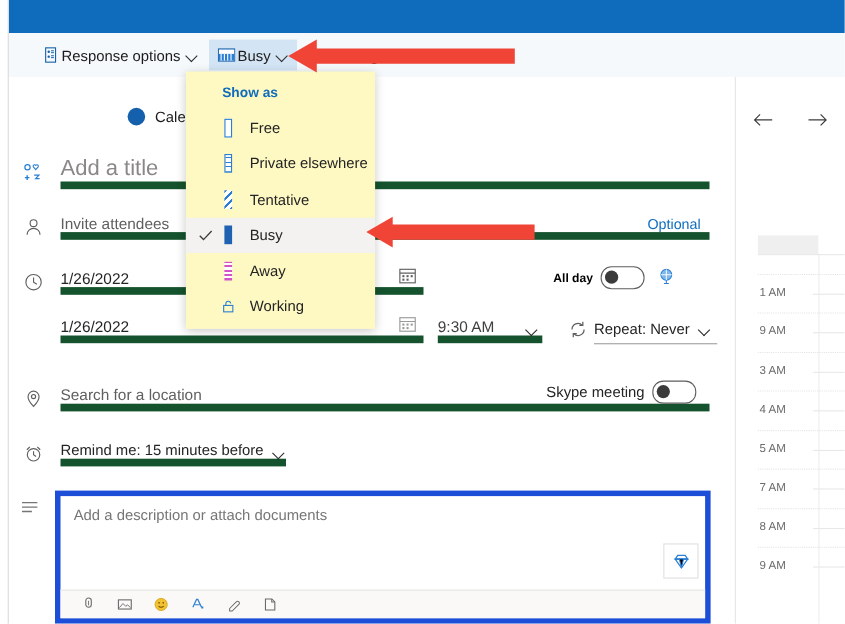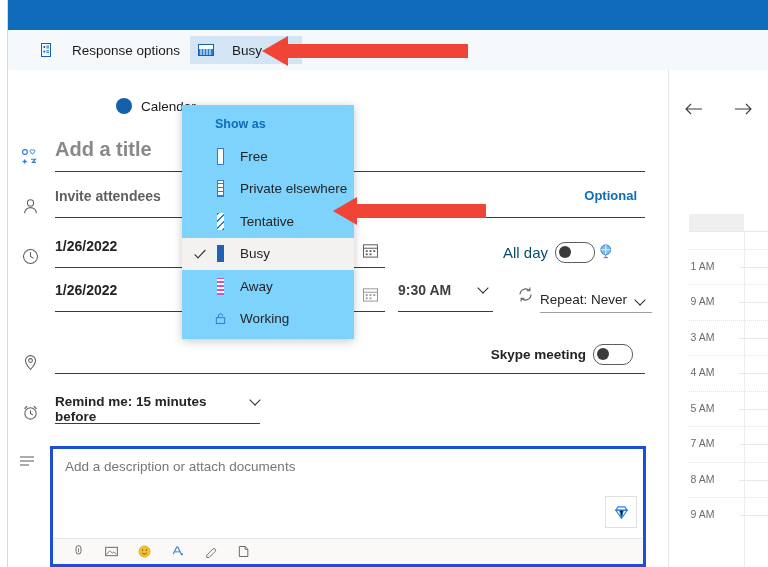--- a/index.html
+++ b/index.html
@@ -55,21 +55,21 @@
     display: flex;
     align-items: center;
     height: 28px;
     padding: 0 8px;
     top: 6px;
     font-size: 13.5px;
     color: #1b1b1b;
     cursor: pointer;
     white-space: nowrap;
   }
-  .cmd-item .lbl { margin: 0 18px; }
+  .cmd-item .lbl { margin: 0 2px; }
   .cmd-response { left: 22px; }
   .cmd-busy {
     left: 182px;
     background: #d3e4f4;
   }
   .cmd-categorize {
     left: 290px;
     color: #1b1b1b;
   }
   .chev {
@@ -137,27 +137,26 @@
   .row-icon {
     position: absolute;
     width: 24px; height: 24px;
     display: flex;
     align-items: center;
     justify-content: center;
     left: 18px;
   }
   .field-line {
     position: absolute;
-    border-bottom: 1px solid #14532d;
+    border-bottom: 7px solid #14532d;
     box-sizing: border-box;
     display: flex;
-    align-items: flex-start;
+    align-items: flex-end;
     font-size: 14px;
     color: #5f5f5f;
-    font-weight: bold;
   }
   .title-field {
     left: 55px; top: 138px;
     width: 590px; height: 34px;
     font-size: 20px;
     color: #8a8886;
   }
   .attendee-field {
     left: 55px; top: 188px;
     width: 590px; height: 30px;
@@ -195,22 +194,23 @@
   }
   .cal-ic-start { position: absolute; left: 362px; top: 242px; }
   .cal-ic-end   { position: absolute; left: 362px; top: 286px; }
 
   .allday {
     position: absolute;
     left: 503px; top: 242px;
     display: flex;
     align-items: center;
     gap: 7px;
-    font-size: 15px;
-    color: #0c4a6e;
+    font-size: 11px;
+    color: #000000;
+    font-weight: bold;
   }
   .toggle {
     width: 38px; height: 19px;
     border-radius: 10px;
     border: 1px solid #5d5d5d;
     background: #ffffff;
     position: relative;
     cursor: pointer;
   }
   .toggle .knob {
@@ -219,21 +219,21 @@
     width: 12px; height: 12px;
     border-radius: 50%;
     background: #3b3b3b;
   }
   .globe-ic { position: absolute; left: 598px; top: 243px; cursor: pointer; }
 
   .repeat-row {
     position: absolute;
     left: 517px; top: 286px;
     display: flex;
-    align-items: flex-start;
+    align-items: center;
     gap: 6px;
   }
   .repeat-label {
     border-bottom: 1px solid #a19f9d;
     display: flex;
     align-items: center;
     gap: 5px;
     font-size: 13.5px;
     color: #242424;
     height: 26px;
@@ -263,21 +263,21 @@
     gap: 5px;
     cursor: pointer;
   }
 
   
   .desc-icon { position: absolute; left: 18px; top: 452px; }
   .desc-box {
     position: absolute;
     left: 50px; top: 446px;
     width: 596px; height: 121px;
-    border: 3px solid #1d4ed8;
+    border: 5px solid #1d4ed8;
     box-sizing: border-box;
     background: #ffffff;
   }
   .desc-placeholder {
     position: absolute;
     left: 12px; top: 10px;
     font-size: 13.5px;
     color: #767676;
   }
   .desc-diamond {
@@ -365,28 +365,27 @@
   .col-rule {
     position: absolute;
     left: 75px; top: 161px;
     width: 1px; height: 406px;
     background: #ededed;
   }
 
   
   .dropdown {
     position: absolute;
-    left: 182px; top: 65px;
+    left: 169px; top: 65px;
     width: 172px;
-    background: #7dd3fc;
+    background: #fef9c3;
     box-shadow: 0 2px 9px rgba(0,0,0,0.22);
     z-index: 40;
     padding: 6px 0 4px 0;
     box-sizing: border-box;
-    margin-top: 40px;
   }
   .dd-header {
     font-size: 12.5px;
     font-weight: bold;
     color: #0f6cbd;
     padding: 6px 0 9px 33px;
   }
   .dd-item {
     display: flex;
     align-items: center;
@@ -581,20 +580,21 @@
     </span>
   </div>
 
   <div class="row-icon" style="top:350px;">
     <svg class="icon-svg" width="17" height="17" viewBox="0 0 18 18">
       <path d="M9 16.4s5.3-5.6 5.3-9.4A5.3 5.3 0 0 0 3.7 7c0 3.8 5.3 9.4 5.3 9.4z" fill="none" stroke="#5f5f5f" stroke-width="1.1"></path>
       <circle cx="9" cy="6.9" r="2" fill="none" stroke="#5f5f5f" stroke-width="1.1"></circle>
     </svg>
   </div>
   <div class="field-line location-field">
+    <span>Search for a location</span>
     <span class="skype">
       <span>Skype meeting</span>
       <span class="toggle">
           <span class="knob"></span>
         </span>
     </span>
   </div>
 
   <div class="row-icon" style="top:400px;">
     <svg class="icon-svg" width="17" height="17" viewBox="0 0 18 18">

